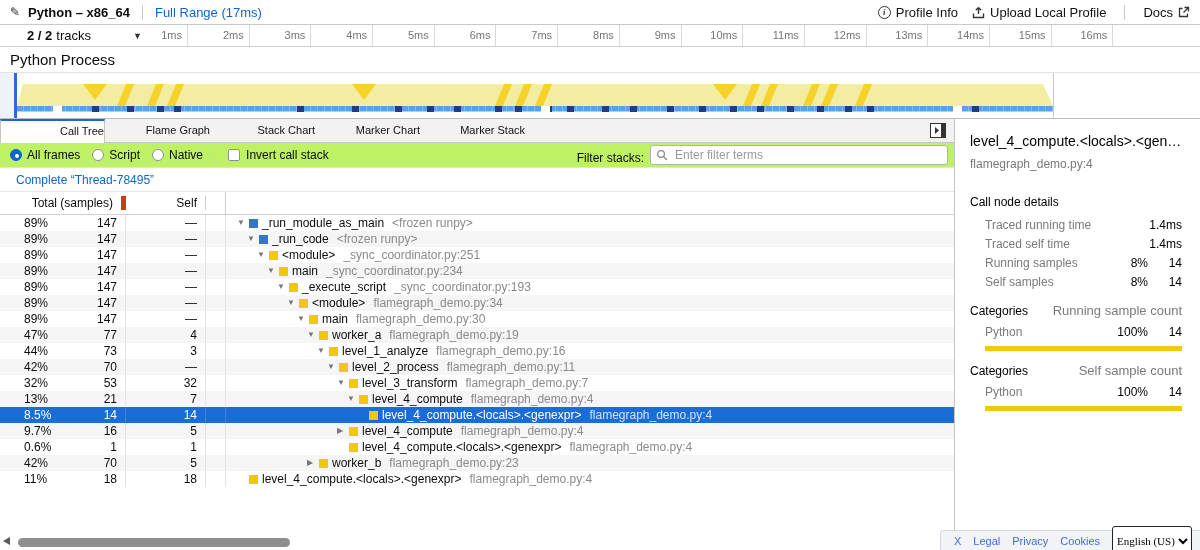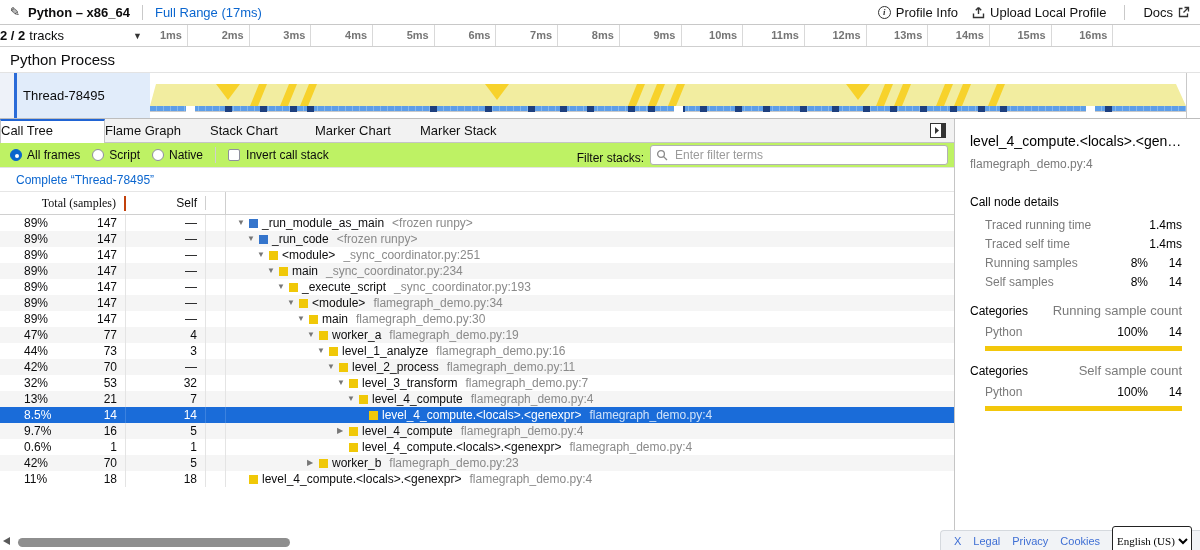--- a/index.html
+++ b/index.html
@@ -17,25 +17,25 @@
   .link { color:#0b66cf; text-decoration:none; cursor:pointer; }
   .range-link { font-size:13px; }
   .th-right { margin-left:auto; display:flex; align-items:center; gap:14px; font-size:13px; color:#111; }
   .th-item { display:flex; align-items:center; gap:5px; cursor:pointer; }
   .info-circle { width:13px; height:13px; border:1.4px solid #333; border-radius:50%;
     display:inline-flex; align-items:center; justify-content:center;
     font:italic bold 9px "Liberation Serif",serif; color:#333; }
 
   
   .timeline-header { height:22px; border-bottom:1px solid #cfcfcf; display:flex; flex:none; background:#fff; }
-  .tracks-select { width:150px; flex:none; display:flex; align-items:center; padding-left:0;
+  .tracks-select { width:150px; flex:none; display:flex; align-items:center; padding-left:27px;
     font-size:13px; position:relative; cursor:pointer; }
   .tracks-bold { font-weight:bold; margin-right:4px; }
   .tracks-caret { position:absolute; left:133px; font-size:9px; color:#333; }
-  .ruler { display:flex; flex:1;font-weight:bold; }
+  .ruler { display:flex; flex:1; }
   .tick { flex:none; width:61.7px; border-right:1px solid #d9d9d9; text-align:right;
     padding-right:5px; font-size:11px; color:#757575; line-height:21px; }
   .tick.first { width:38px; }
   .tick-fill { flex:1; border:none; }
 
   
   .process-row { height:26px; border-bottom:1px solid #e3e3e3; display:flex; align-items:center;
     padding-left:10px; font-size:15px; background:#fff; flex:none; }
   .thread-row { height:46px; border-bottom:1px solid #bdbdbd; display:flex; flex:none; background:#fff; position:relative; }
   .track-indent { width:14px; background:#eef2f9; flex:none; }
@@ -54,21 +54,21 @@
   .track-gutter { flex:1; border-left:1px solid #c9c9c9; background:#fff; }
 
   
   .content { flex:1; display:flex; min-height:0; }
   .main-panel { width:955px; flex:none; border-right:1px solid #c5c5c5; display:flex;
     flex-direction:column; position:relative; background:#fff; }
 
   
   .tab-bar { height:24px; background:#f2f2f2; border-bottom:1px solid #c5c5c5; display:flex;
     position:relative; flex:none; }
-  .tab { width:105px; text-align:left; font-size:13px; line-height:23px; color:#111; cursor:pointer; }
+  .tab { width:105px; text-align:right; font-size:11px; line-height:23px; color:#111; cursor:pointer; }
   .tab.sel { background:#fff; border:1px solid #c5c5c5; border-top:2px solid #2064d4;
     border-bottom:none; line-height:20px; height:24px; position:relative; z-index:1; }
   .panel-toggle { position:absolute; right:8px; top:4px; cursor:pointer; }
 
   
   .controls { height:25px; border-bottom:1px solid #e3e3e3; display:flex; align-items:center;
     padding-left:10px; background:#bef264; flex:none; }
   .radio-group { display:flex; align-items:center; gap:12px; }
   .radio-opt { display:flex; align-items:center; gap:5px; cursor:pointer; }
   .radio { width:12px; height:12px; border-radius:50%; border:1px solid #8f8f9d; background:#fff; position:relative; }
@@ -90,21 +90,21 @@
     border-bottom:1px solid #e6e6e6; flex:none; }
   .breadcrumb-row a { font-size:12px; }
 
   
   .thead { height:23px; display:flex; border-bottom:1px solid #d0d0d0; flex:none; align-items:center; }
   .c-total { width:126px; flex:none; display:flex; justify-content:space-between;
     padding:0 8px 0 24px; border-right:1px solid #e4e4e4; }
   .c-self { width:80px; flex:none; text-align:right; padding-right:8px; border-right:1px solid #e4e4e4; }
   .c-icon { width:20px; flex:none; border-right:1px solid #e4e4e4; height:100%; }
   .c-tree { flex:1; display:flex; align-items:center; overflow:hidden; white-space:nowrap; }
-  .thead .c-total { justify-content:flex-end; border-right:2px solid #c2410c;font-family:Liberation Serif, serif; }
+  .thead .c-total { justify-content:flex-end; border-right:5px solid #c2410c; }
   .thead .c-self { border-right:1px solid #cfcfcf; }
   .thead .c-icon { border-right:1px solid #cfcfcf; }
   .tbody { flex:none; }
   .tr { height:16px; line-height:16px; display:flex; cursor:pointer; }
   .tr.alt { background:#f5f5f5; }
   .tr.sel { background:#1a6cd9; color:#fff; }
   .tr .c-total,.tr .c-self,.tr .c-icon { height:16px; }
   .tr.sel .c-total,.tr.sel .c-self,.tr.sel .c-icon { border-right-color:#3c82df; }
   .exp { width:12px; flex:none; font-size:8px; color:#777; display:inline-block; }
   .tr.sel .exp { color:#dce9fb; }
@@ -207,23 +207,20 @@
         <div class="tick tick-fill"></div>
       </div>
   </div>
 
   <div class="process-row">
     <span>Python Process</span>
   </div>
   <div class="thread-row">
     <div class="track-indent"></div>
     <div class="track-selbar"></div>
-    <div class="track-label">
-      <span>Thread-78495</span>
-    </div>
     <div class="track-canvas">
       <div class="track-band">
         <svg width="1036" height="22" viewBox="0 0 1036 22">
             <polygon points="66,0 90,0 78,16" fill="#f7d22b"></polygon>
             <polygon points="109,0 117,0 108,22 100,22" fill="#f7d22b"></polygon>
             <polygon points="139,0 147,0 138,22 130,22" fill="#f7d22b"></polygon>
             <polygon points="159,0 167,0 158,22 150,22" fill="#f7d22b"></polygon>
             <polygon points="335,0 359,0 347,16" fill="#f7d22b"></polygon>
             <polygon points="487,0 495,0 486,22 478,22" fill="#f7d22b"></polygon>
             <polygon points="507,0 515,0 506,22 498,22" fill="#f7d22b"></polygon>

